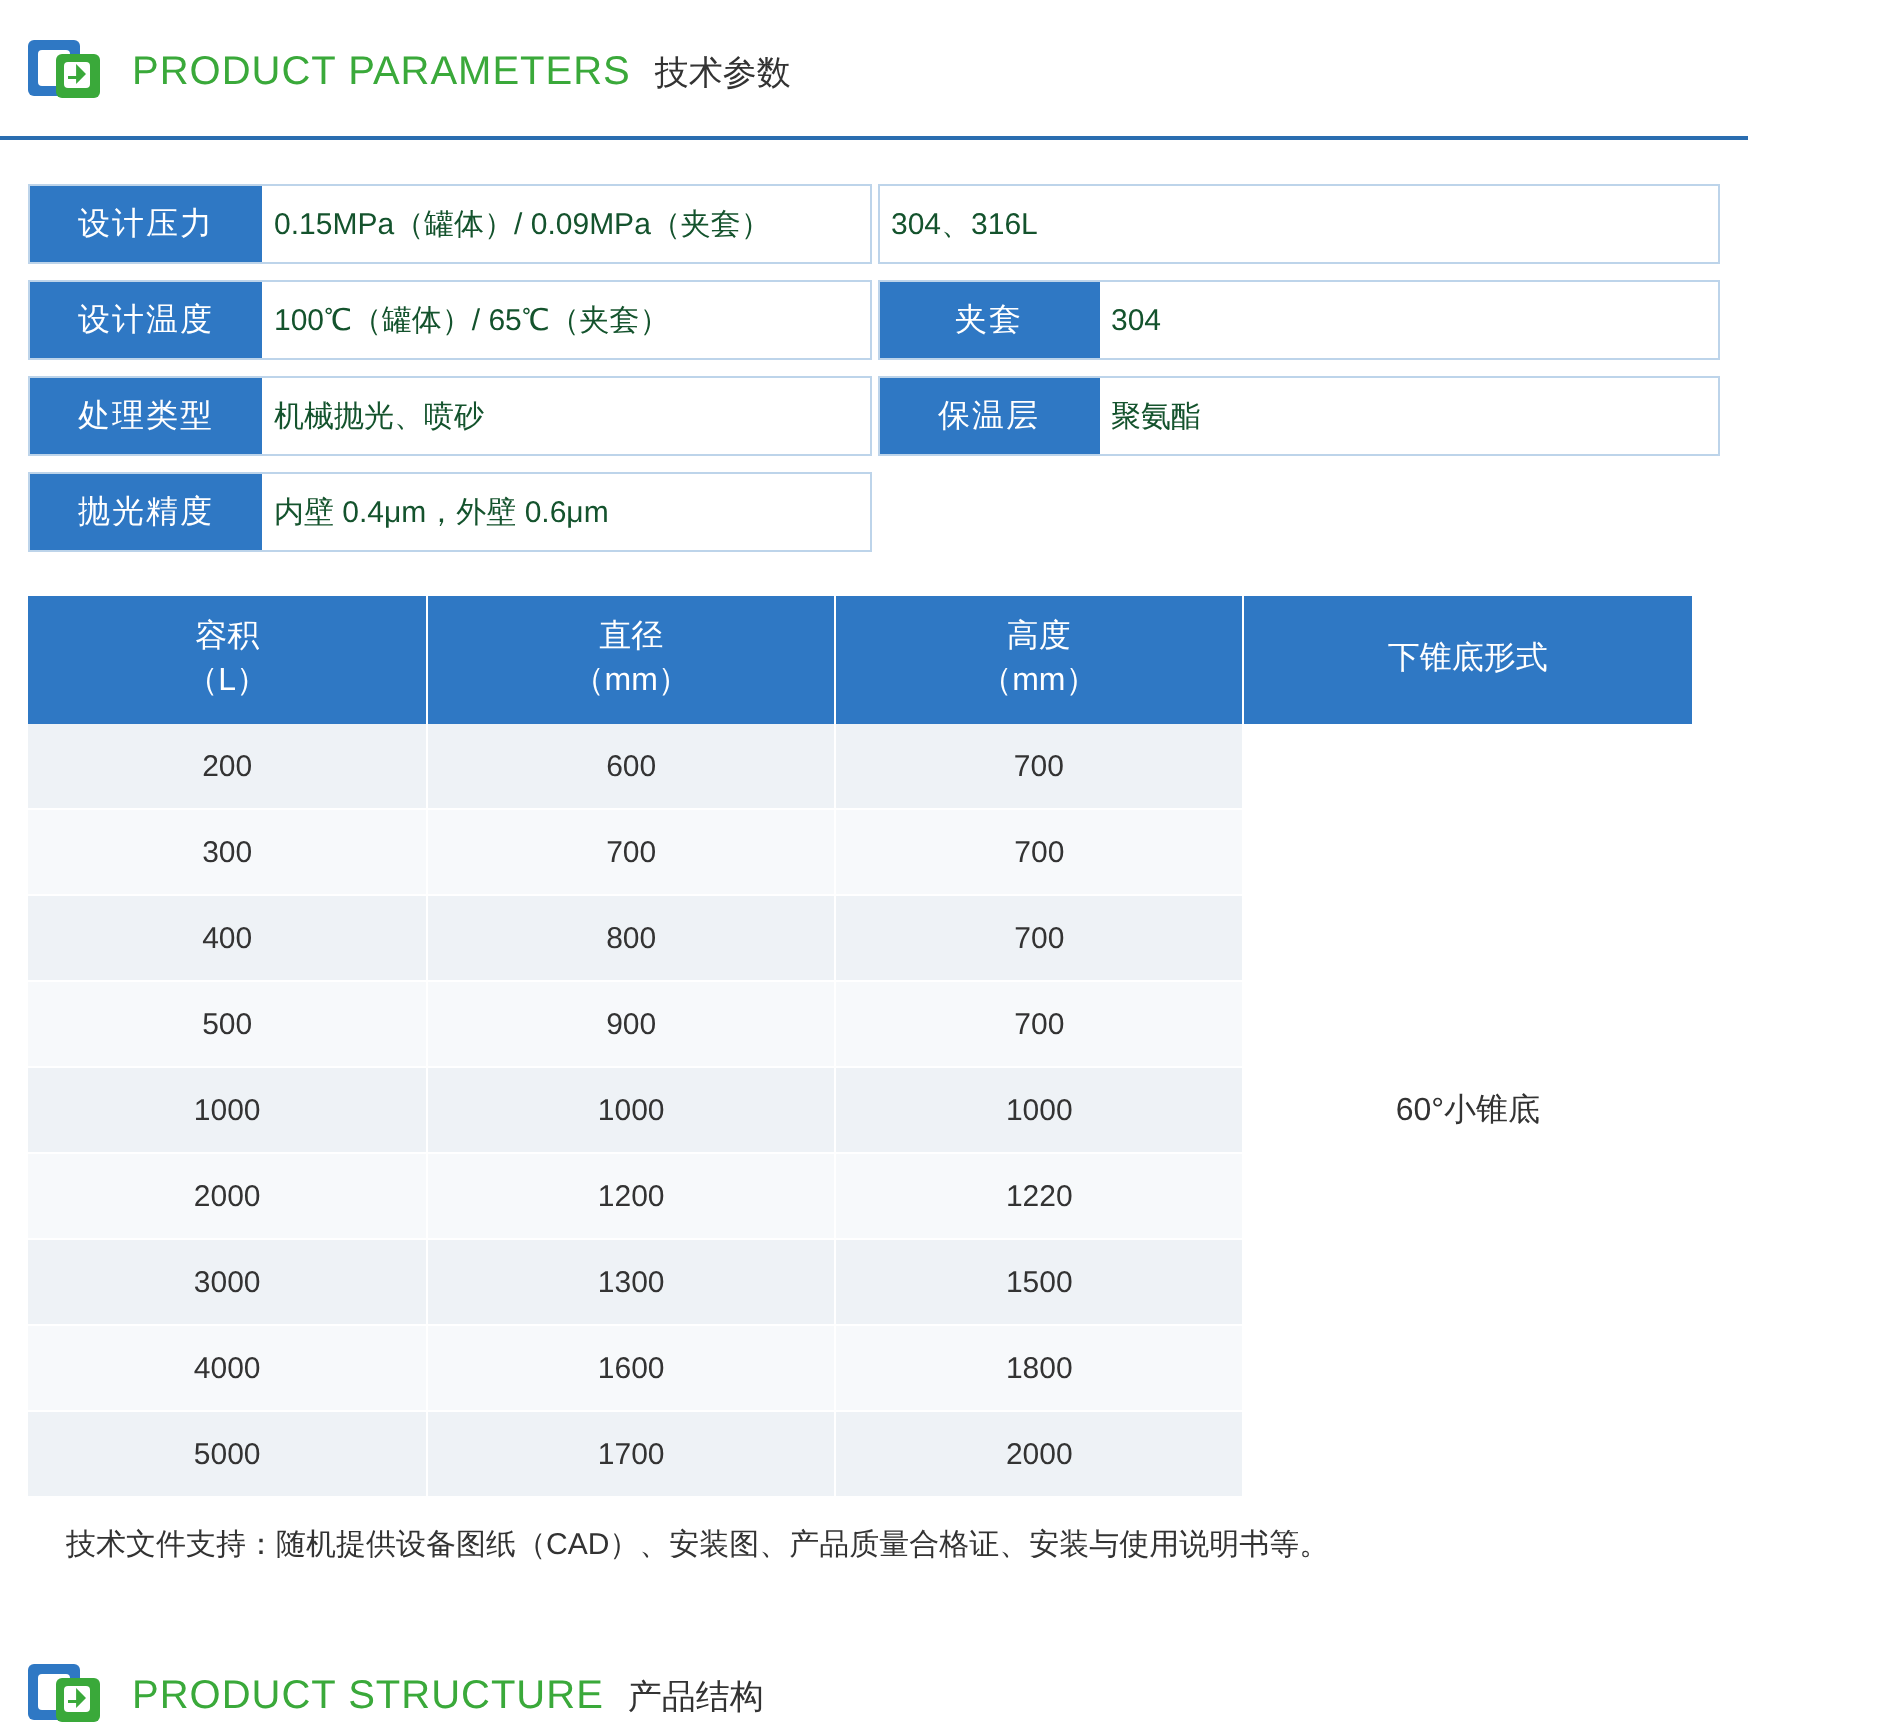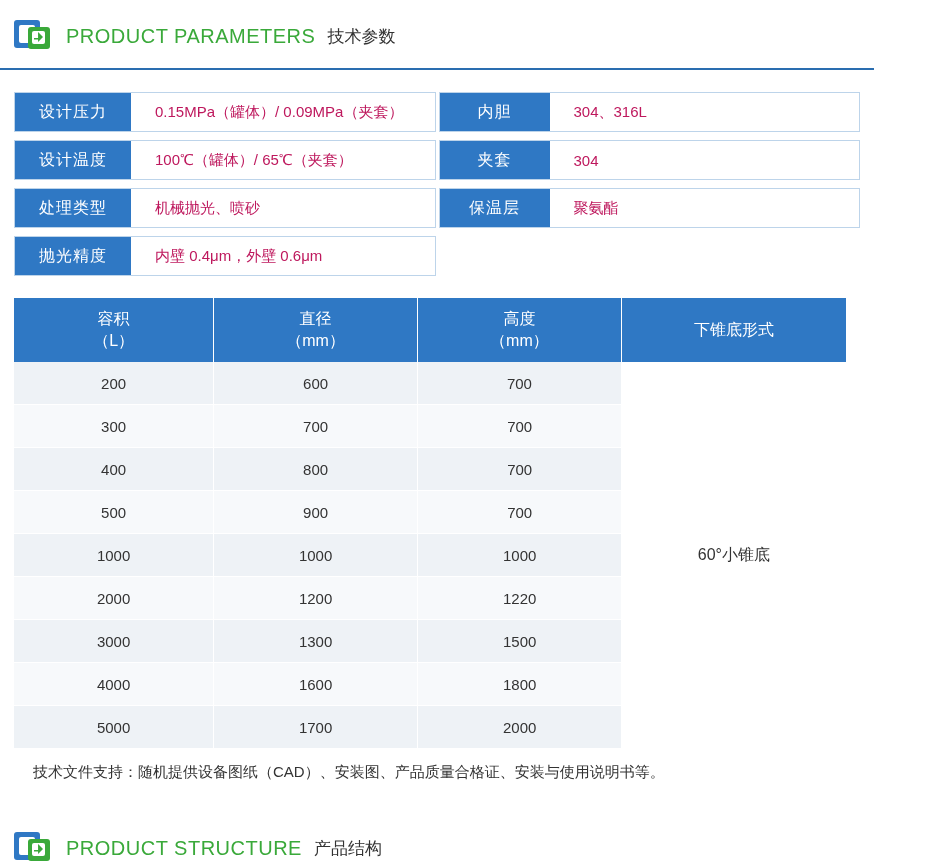--- a/index.html
+++ b/index.html
@@ -121,23 +121,23 @@
     justify-content: center;
     letter-spacing: 1px;
   }
   .spec-col.right .spec-label {
     width: 110px;
   }
   .spec-value {
     flex: 1 1 auto;
     display: flex;
     align-items: center;
-    padding-left: 24px;
+    padding-left: 6px;
     font-size: 15px;
-    color: #be185d;
+    color: #14532d;
     background: #ffffff;
   }
 
   
   .dim-table-wrap {
     padding: 22px 28px 0 14px;
   }
   table.dim-table {
     width: 100%;
     border-collapse: collapse;
@@ -226,21 +226,20 @@
         <div class="spec-value">机械抛光、喷砂</div>
       </div>
       <div class="spec-row">
         <div class="spec-label">抛光精度</div>
         <div class="spec-value">内壁 0.4μm，外壁 0.6μm</div>
       </div>
     </div>
 
     <div class="spec-col right">
       <div class="spec-row">
-        <div class="spec-label">内胆</div>
         <div class="spec-value">304、316L</div>
       </div>
       <div class="spec-row">
         <div class="spec-label">夹套</div>
         <div class="spec-value">304</div>
       </div>
       <div class="spec-row">
         <div class="spec-label">保温层</div>
         <div class="spec-value">聚氨酯</div>
       </div>

